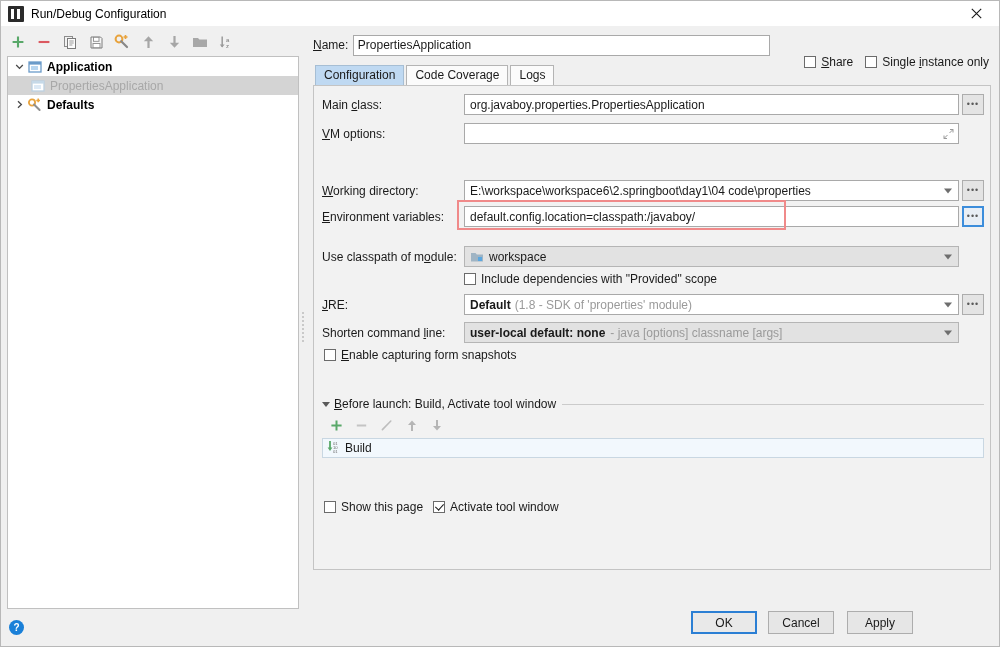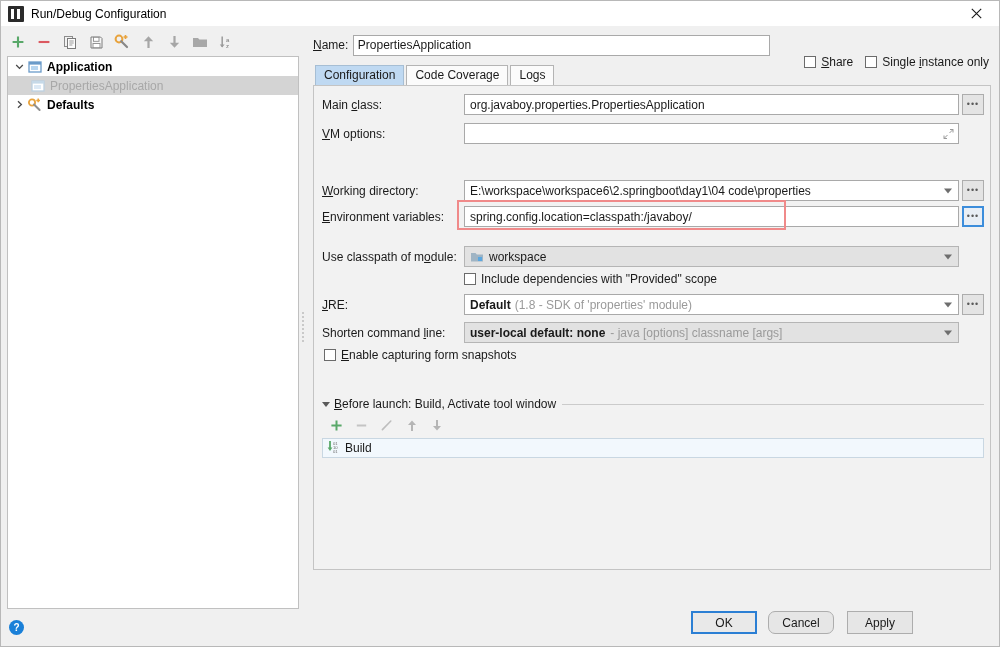--- a/index.html
+++ b/index.html
@@ -420,21 +420,21 @@
         <span class="caret"></span>
       </div>
       <div class="dots-btn">
           <span>•••</span>
         </div>
     </div>
 
     <div class="frow" style="top:120px;">
       <div class="flabel"><u>E</u>nvironment variables:</div>
       <div class="field flexgrow">
-        <span>spring.config.location=classpath:/javaboy/</span>
+        <span>default.config.location=classpath:/javaboy/</span>
       </div>
       <div class="dots-btn focus">
           <span>•••</span>
         </div>
     </div>
     <div class="env-highlight" style="left:143px; top:114px; width:329px; height:30px;"></div>
 
     <div class="frow" style="top:160px;">
       <div class="flabel">Use classpath of m<u>o</u>dule:</div>
       <div class="field grey flexgrow" style="margin-right:25px;">
@@ -522,21 +522,31 @@
           <path d="M3 1 V9" stroke="#59a869" stroke-width="1.8"></path>
           <path d="M0.6 7.4 L3 11 L5.4 7.4 Z" fill="#59a869"></path>
           <text x="6" y="5" font-size="4.2" fill="#6a6a6a" font-family="Liberation Sans, sans-serif">01</text>
           <text x="6" y="9" font-size="4.2" fill="#6a6a6a" font-family="Liberation Sans, sans-serif">10</text>
           <text x="6" y="13" font-size="4.2" fill="#6a6a6a" font-family="Liberation Sans, sans-serif">01</text>
         </svg>
       </span>
       <span class="bl-item-label">Build</span>
     </div>
 
+    <div class="bl-checks">
+      <div class="chk-wrap" style="margin-left:0;">
+        <span class="chk"></span>
+        <span class="chk-label">Show this page</span>
+      </div>
+      <div class="chk-wrap" style="margin-left:10px;">
+        <span class="chk checked"></span>
+        <span class="chk-label">Activate tool window</span>
+      </div>
+    </div>
 
   </div>
 
   <div class="help-btn">?</div>
   <div class="btn primary" style="right:242px;">OK</div>
-  <div class="btn" style="right:165px;border-radius:7px;">Cancel</div>
+  <div class="btn" style="right:165px;">Cancel</div>
   <div class="btn" style="right:86px;">Apply</div>
 
 </div>
 
 </body></html>

